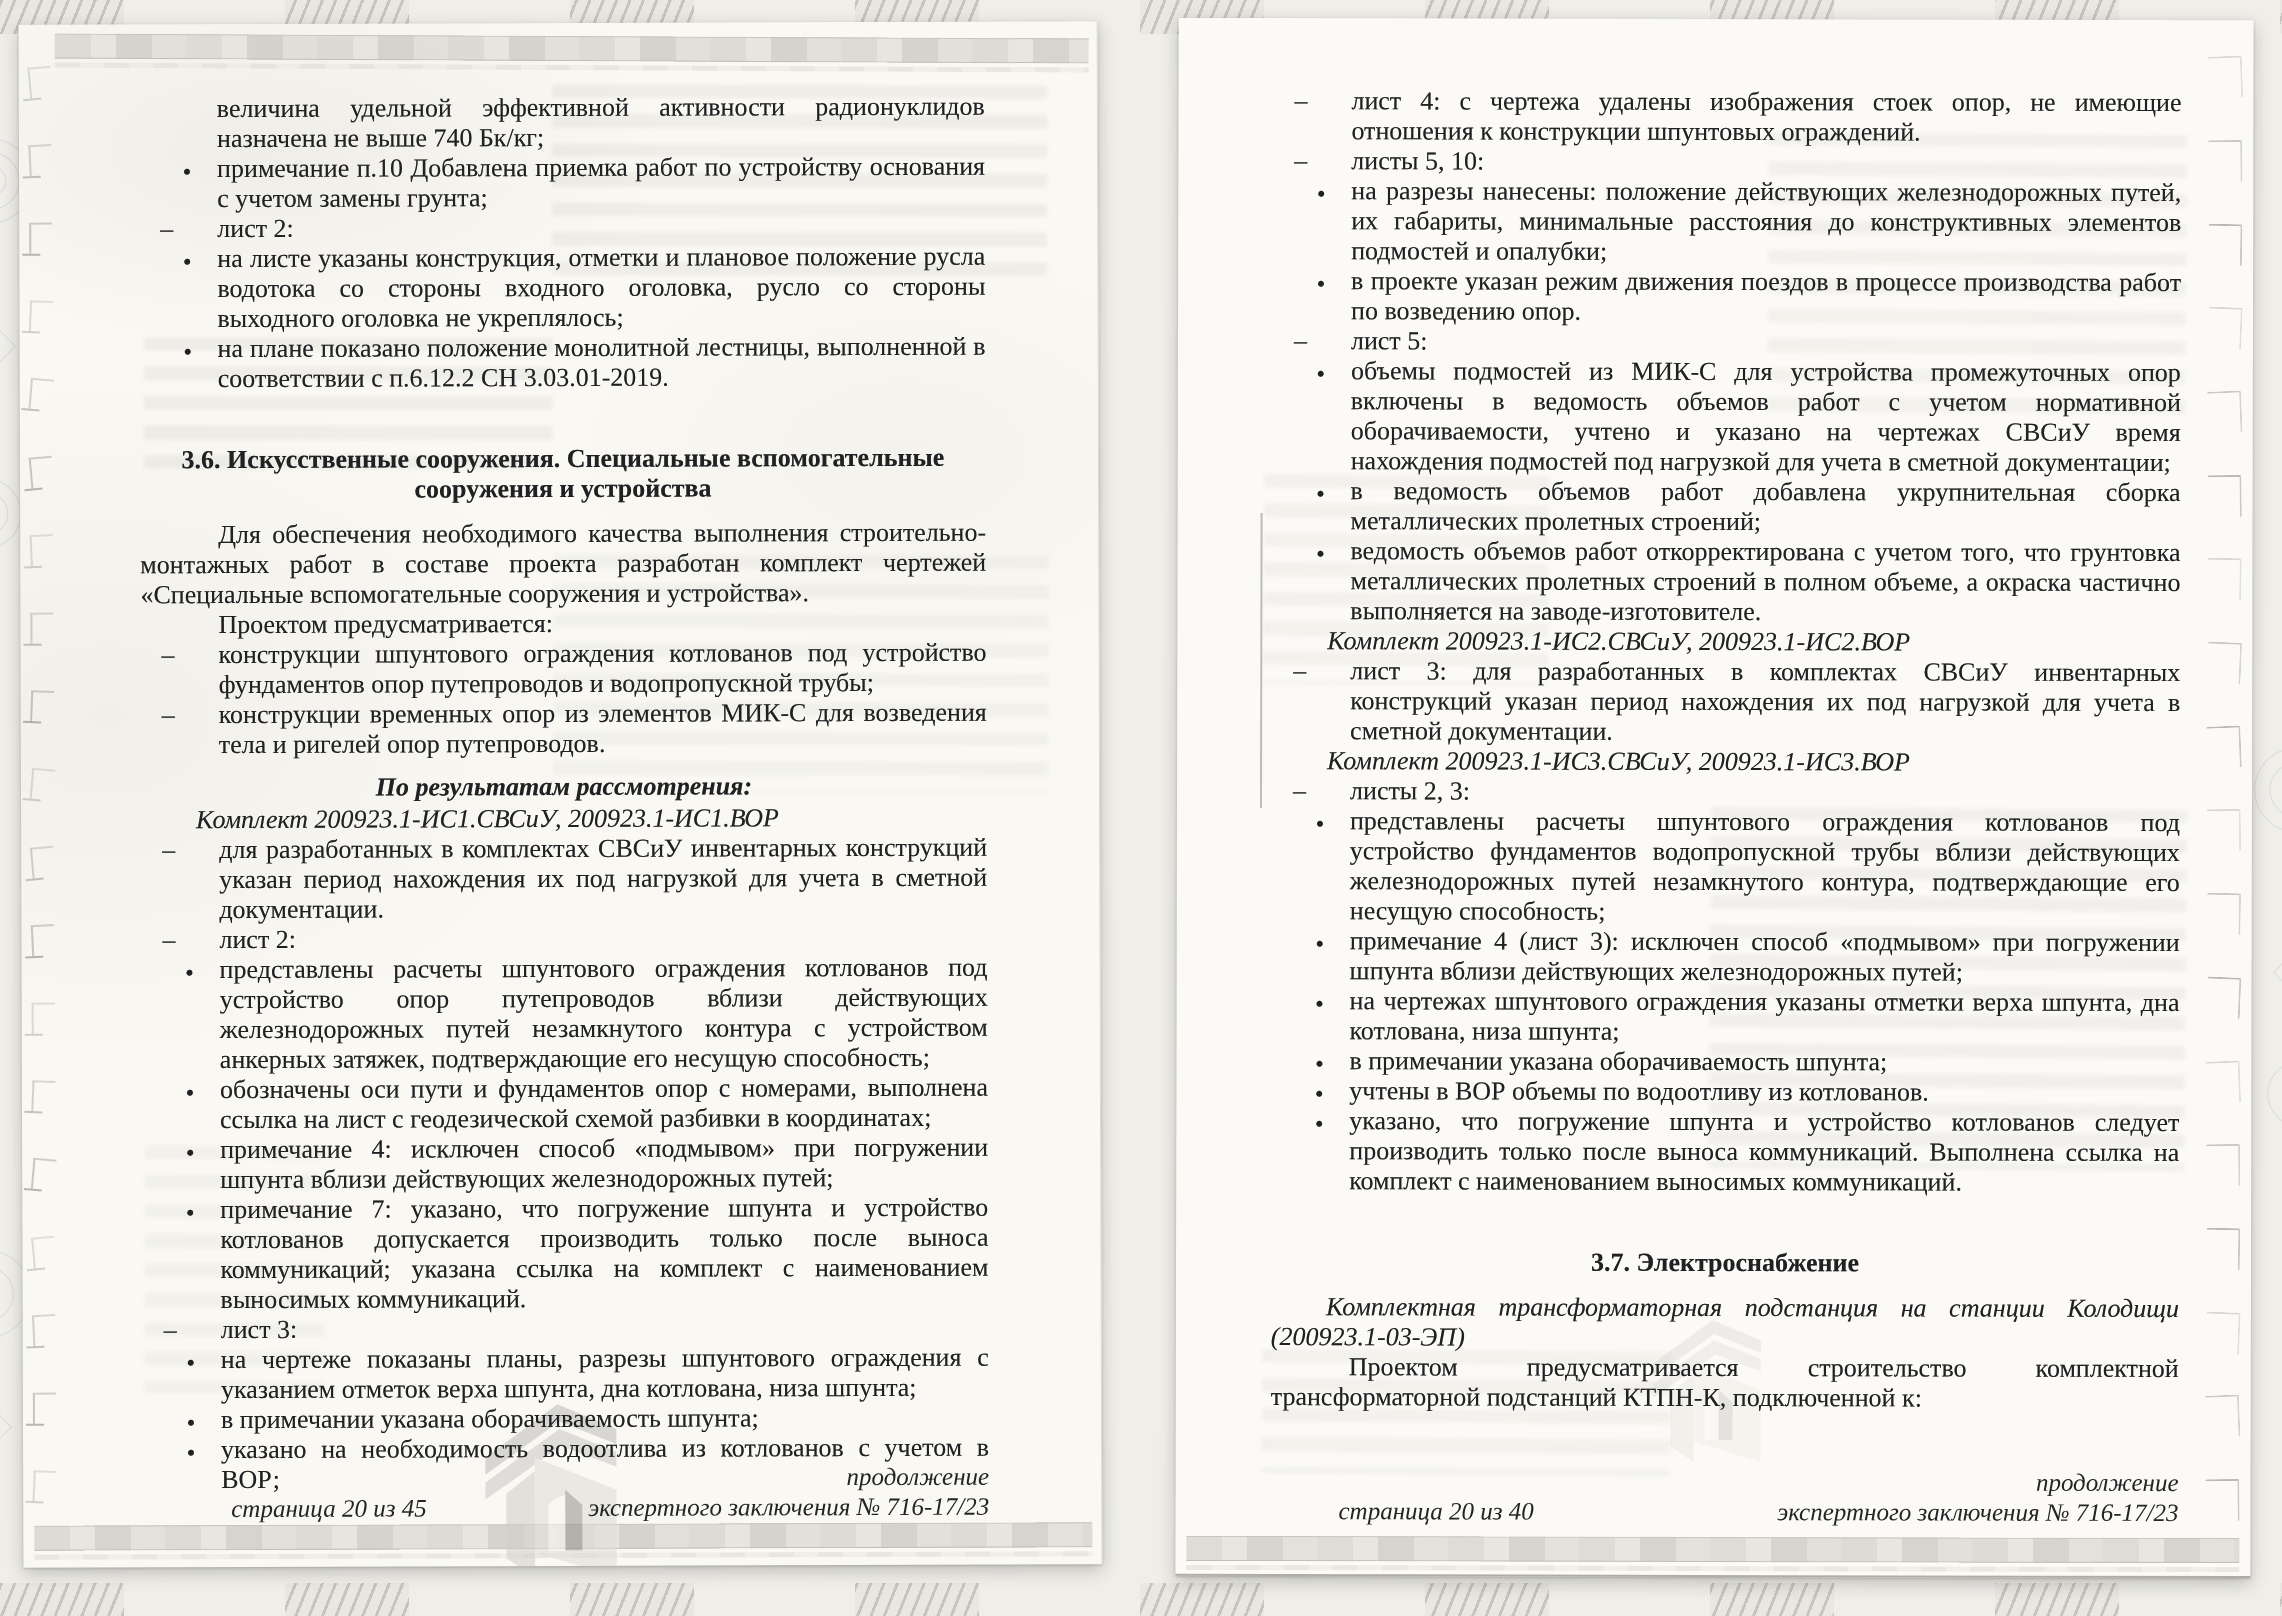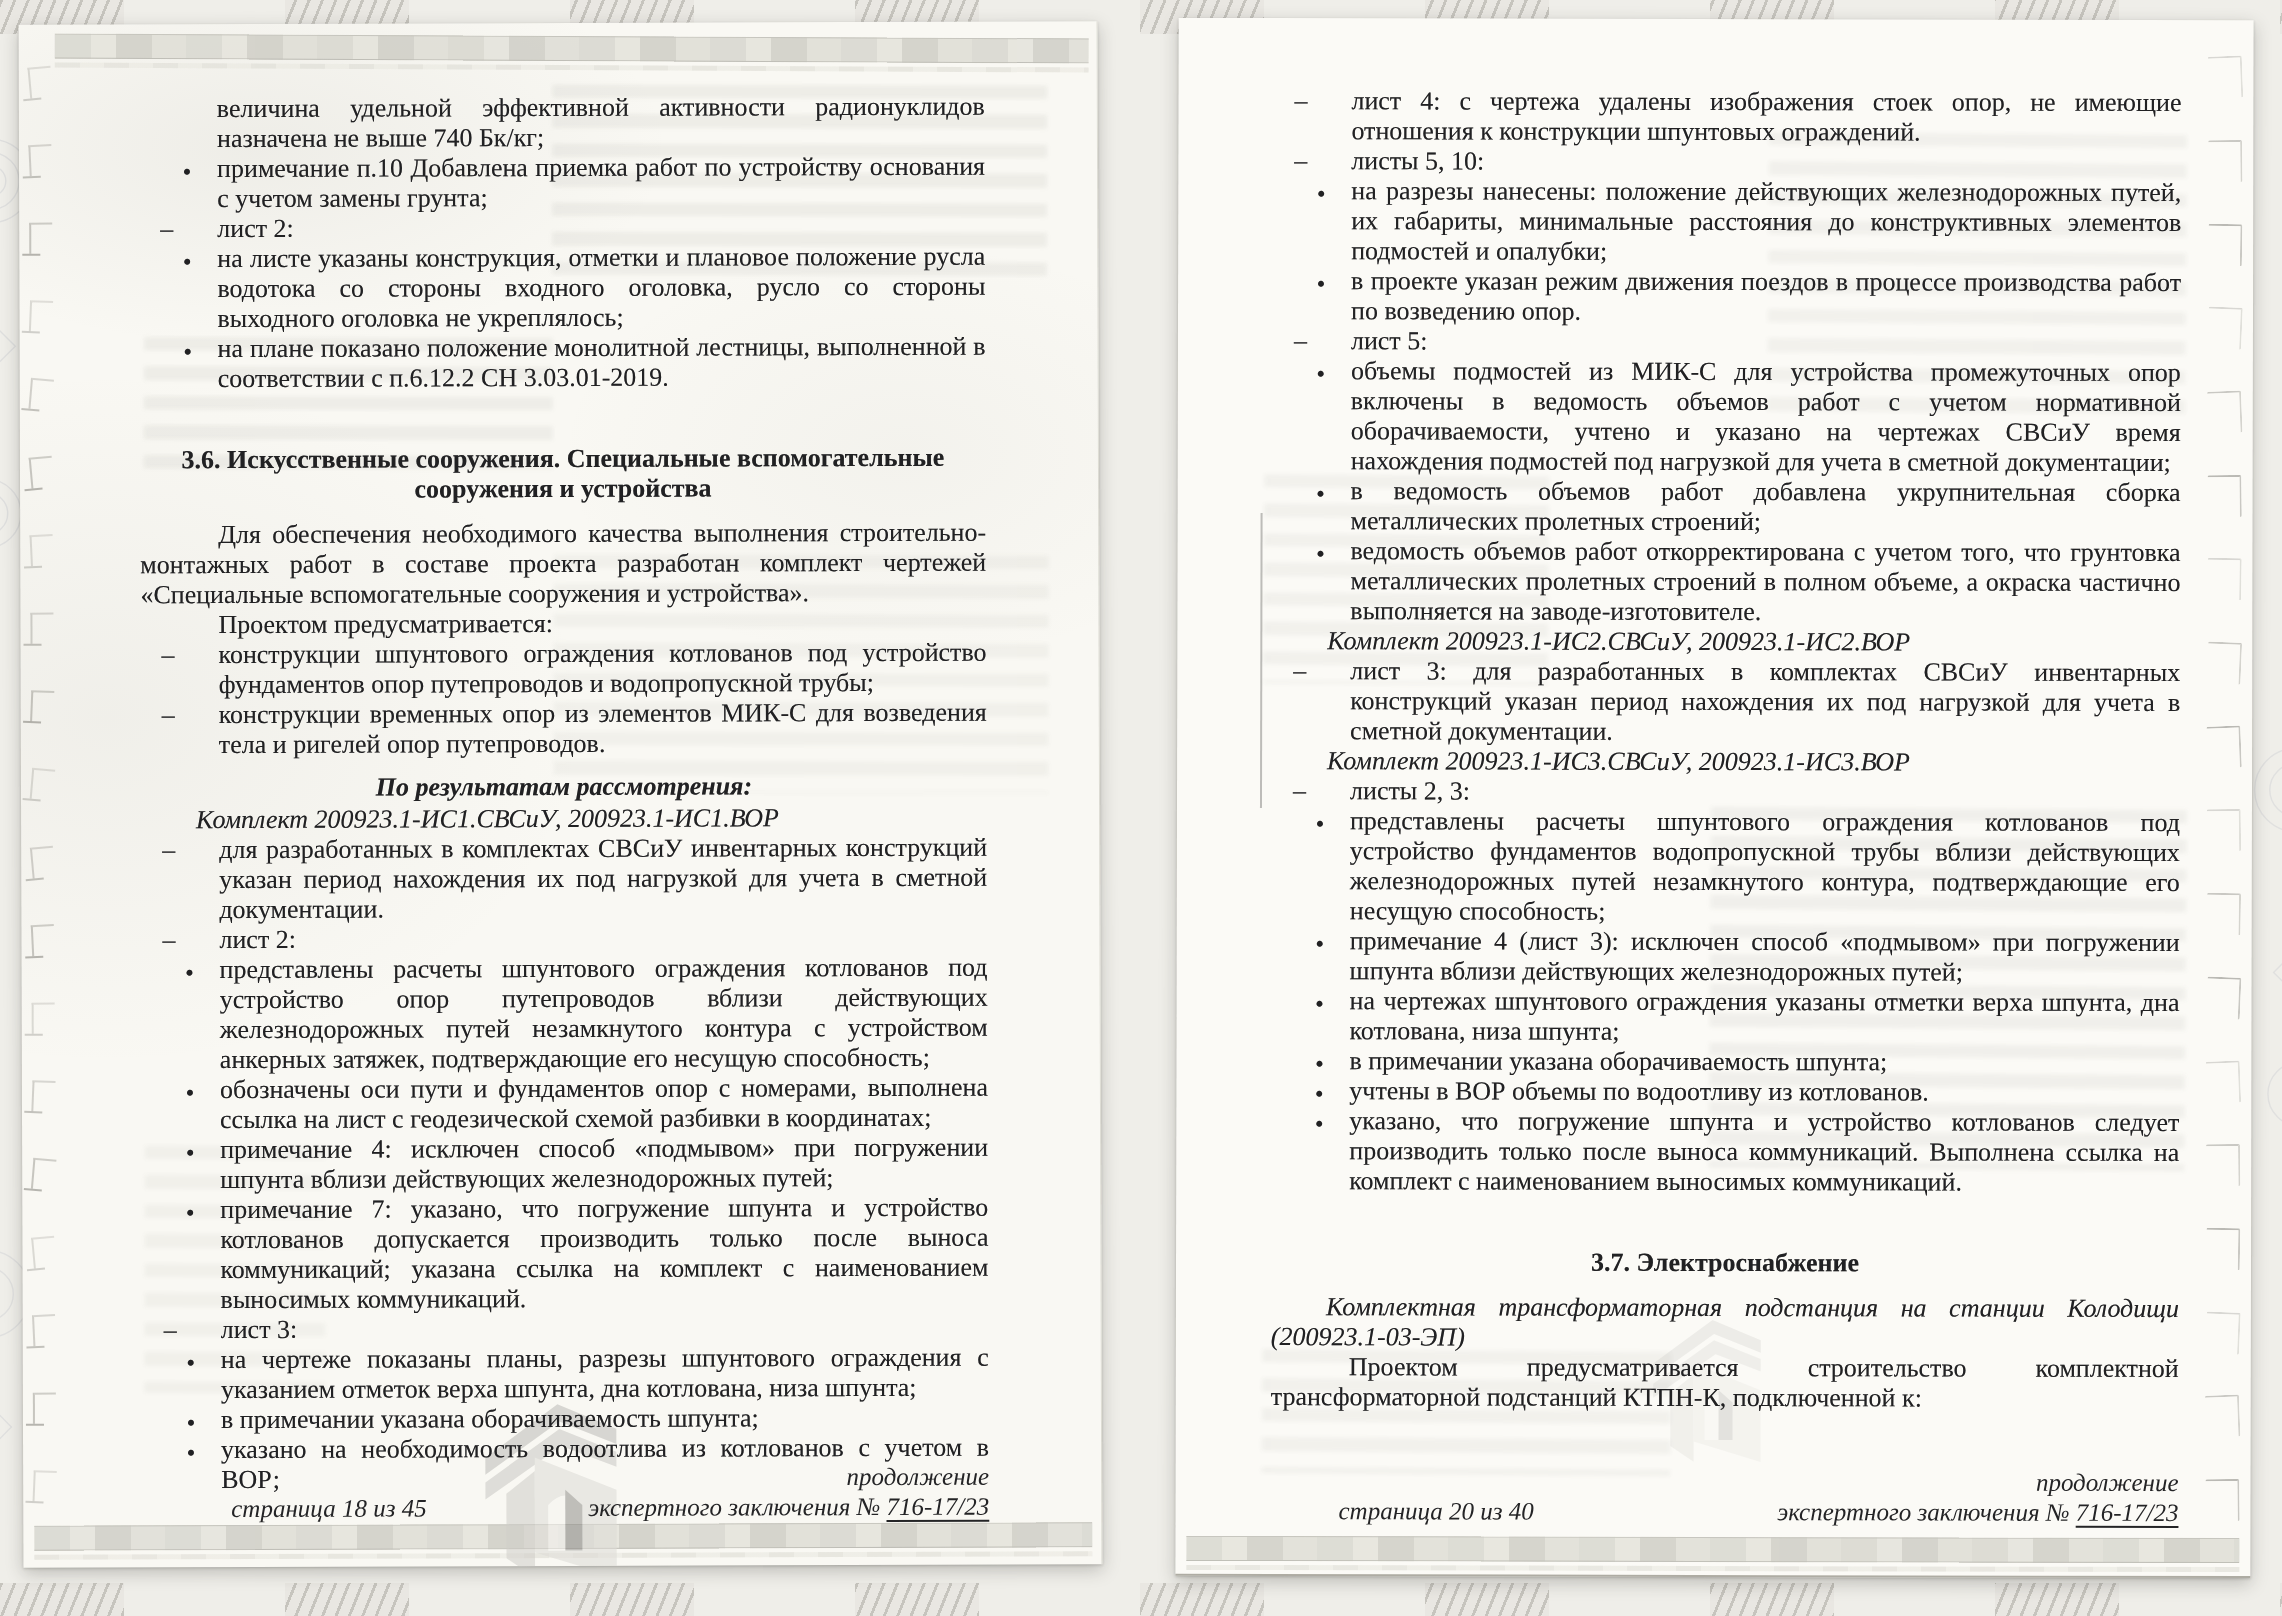--- a/index.html
+++ b/index.html
@@ -116,21 +116,21 @@
 
   .footer{
     position:absolute;z-index:3;display:flex;justify-content:space-between;align-items:flex-end;
     font-style:italic;font-size:25px;line-height:29.5px;color:#242426;
   }
   .page-left  .footer{left:120px;right:112px;bottom:44px;}
   .page-right .footer{left:95px;right:72px;bottom:49px;}
   .page-left  .pgnum{margin-left:88px;}
   .page-right .pgnum{margin-left:68px;}
   .contnote{text-align:right;}
-  .refnum{text-decoration:underline;text-underline-offset:4.8px;text-decoration-thickness:1.9px;}
+  .refnum{text-underline-offset:4.8px;text-decoration-thickness:1.9px;}
 </style>
 </head>
 <body>
 
 <div class="canvas">
   <div class="hatch top"></div>
   <div class="hatch bottom"></div>
 
   <svg class="orn" style="left:-17px;top:114px" width="76" height="495" viewBox="0 0 80 520">
     <g fill="none" stroke="#8d93a8" stroke-width="1.5" opacity=".16">
@@ -265,21 +265,21 @@
           <span class="marker">•</span>
           <div class="li-text">в примечании указана оборачиваемость шпунта;</div>
         </div>
         <div class="blk li bullet">
           <span class="marker">•</span>
           <div class="li-text">указано на необходимость водоотлива из котлованов с учетом в ВОР;</div>
         </div>
       </div>
 
     <div class="footer">
-      <span class="pgnum">страница 18 из 45</span>
+      <span class="pgnum">страница 20 из 45</span>
       <span class="contnote">
         <span class="cn1">продолжение</span><br>
         <span class="cn2"><span>экспертного заключения № </span><span class="refnum">716-17/23</span></span>
       </span>
     </div>
   </section>
 
   <section class="page page-right">
     <div class="strip bottom"></div>
 

